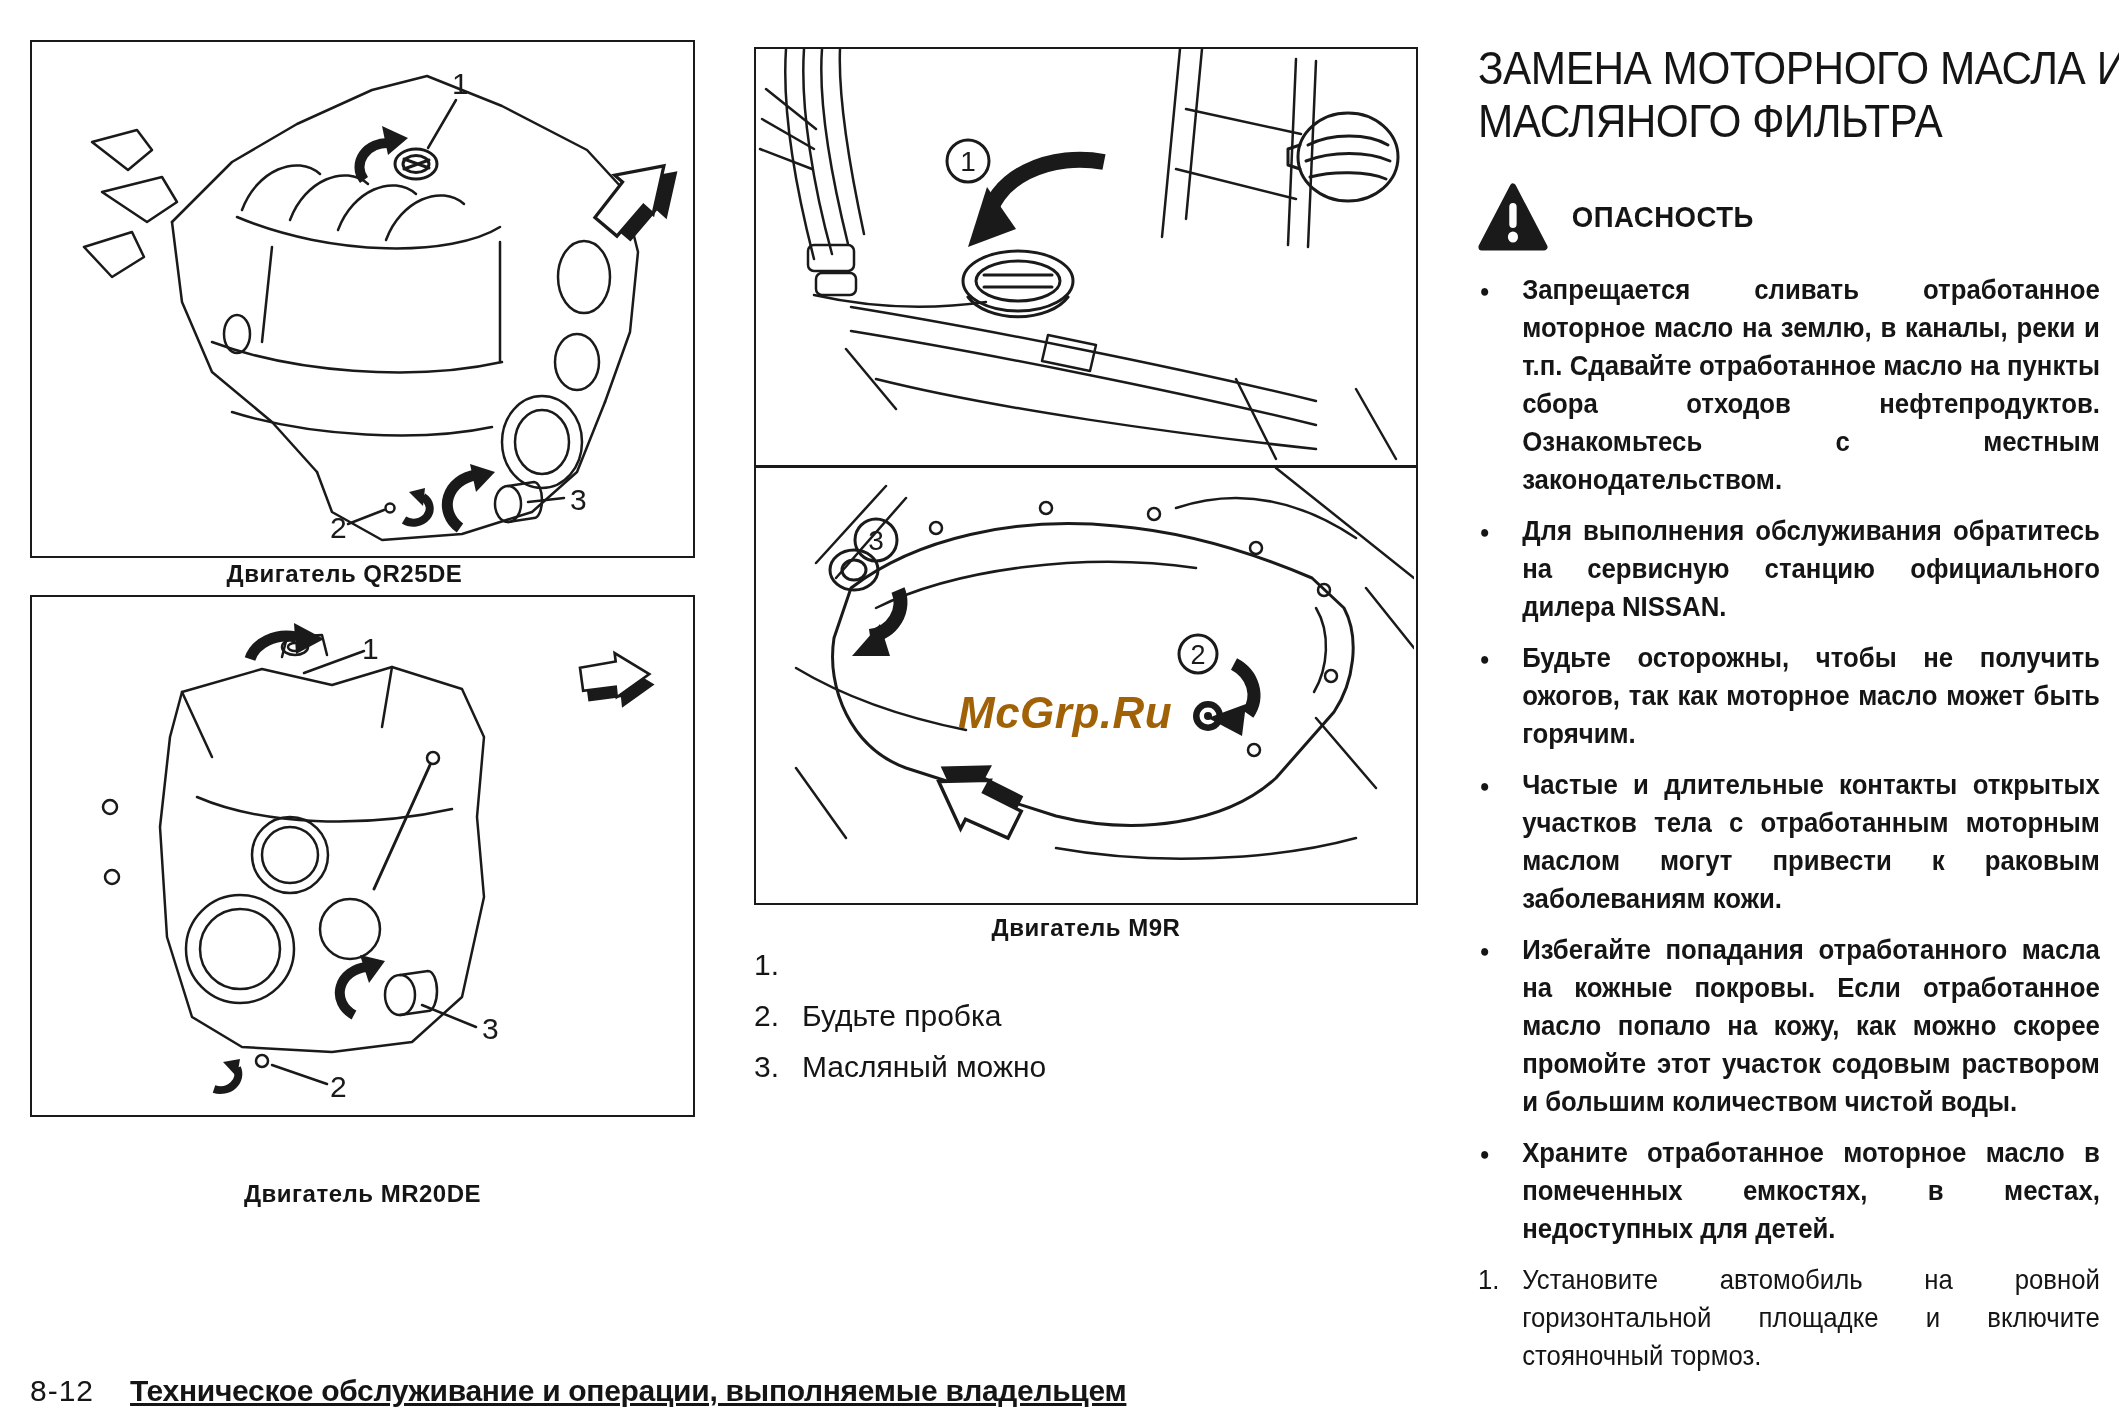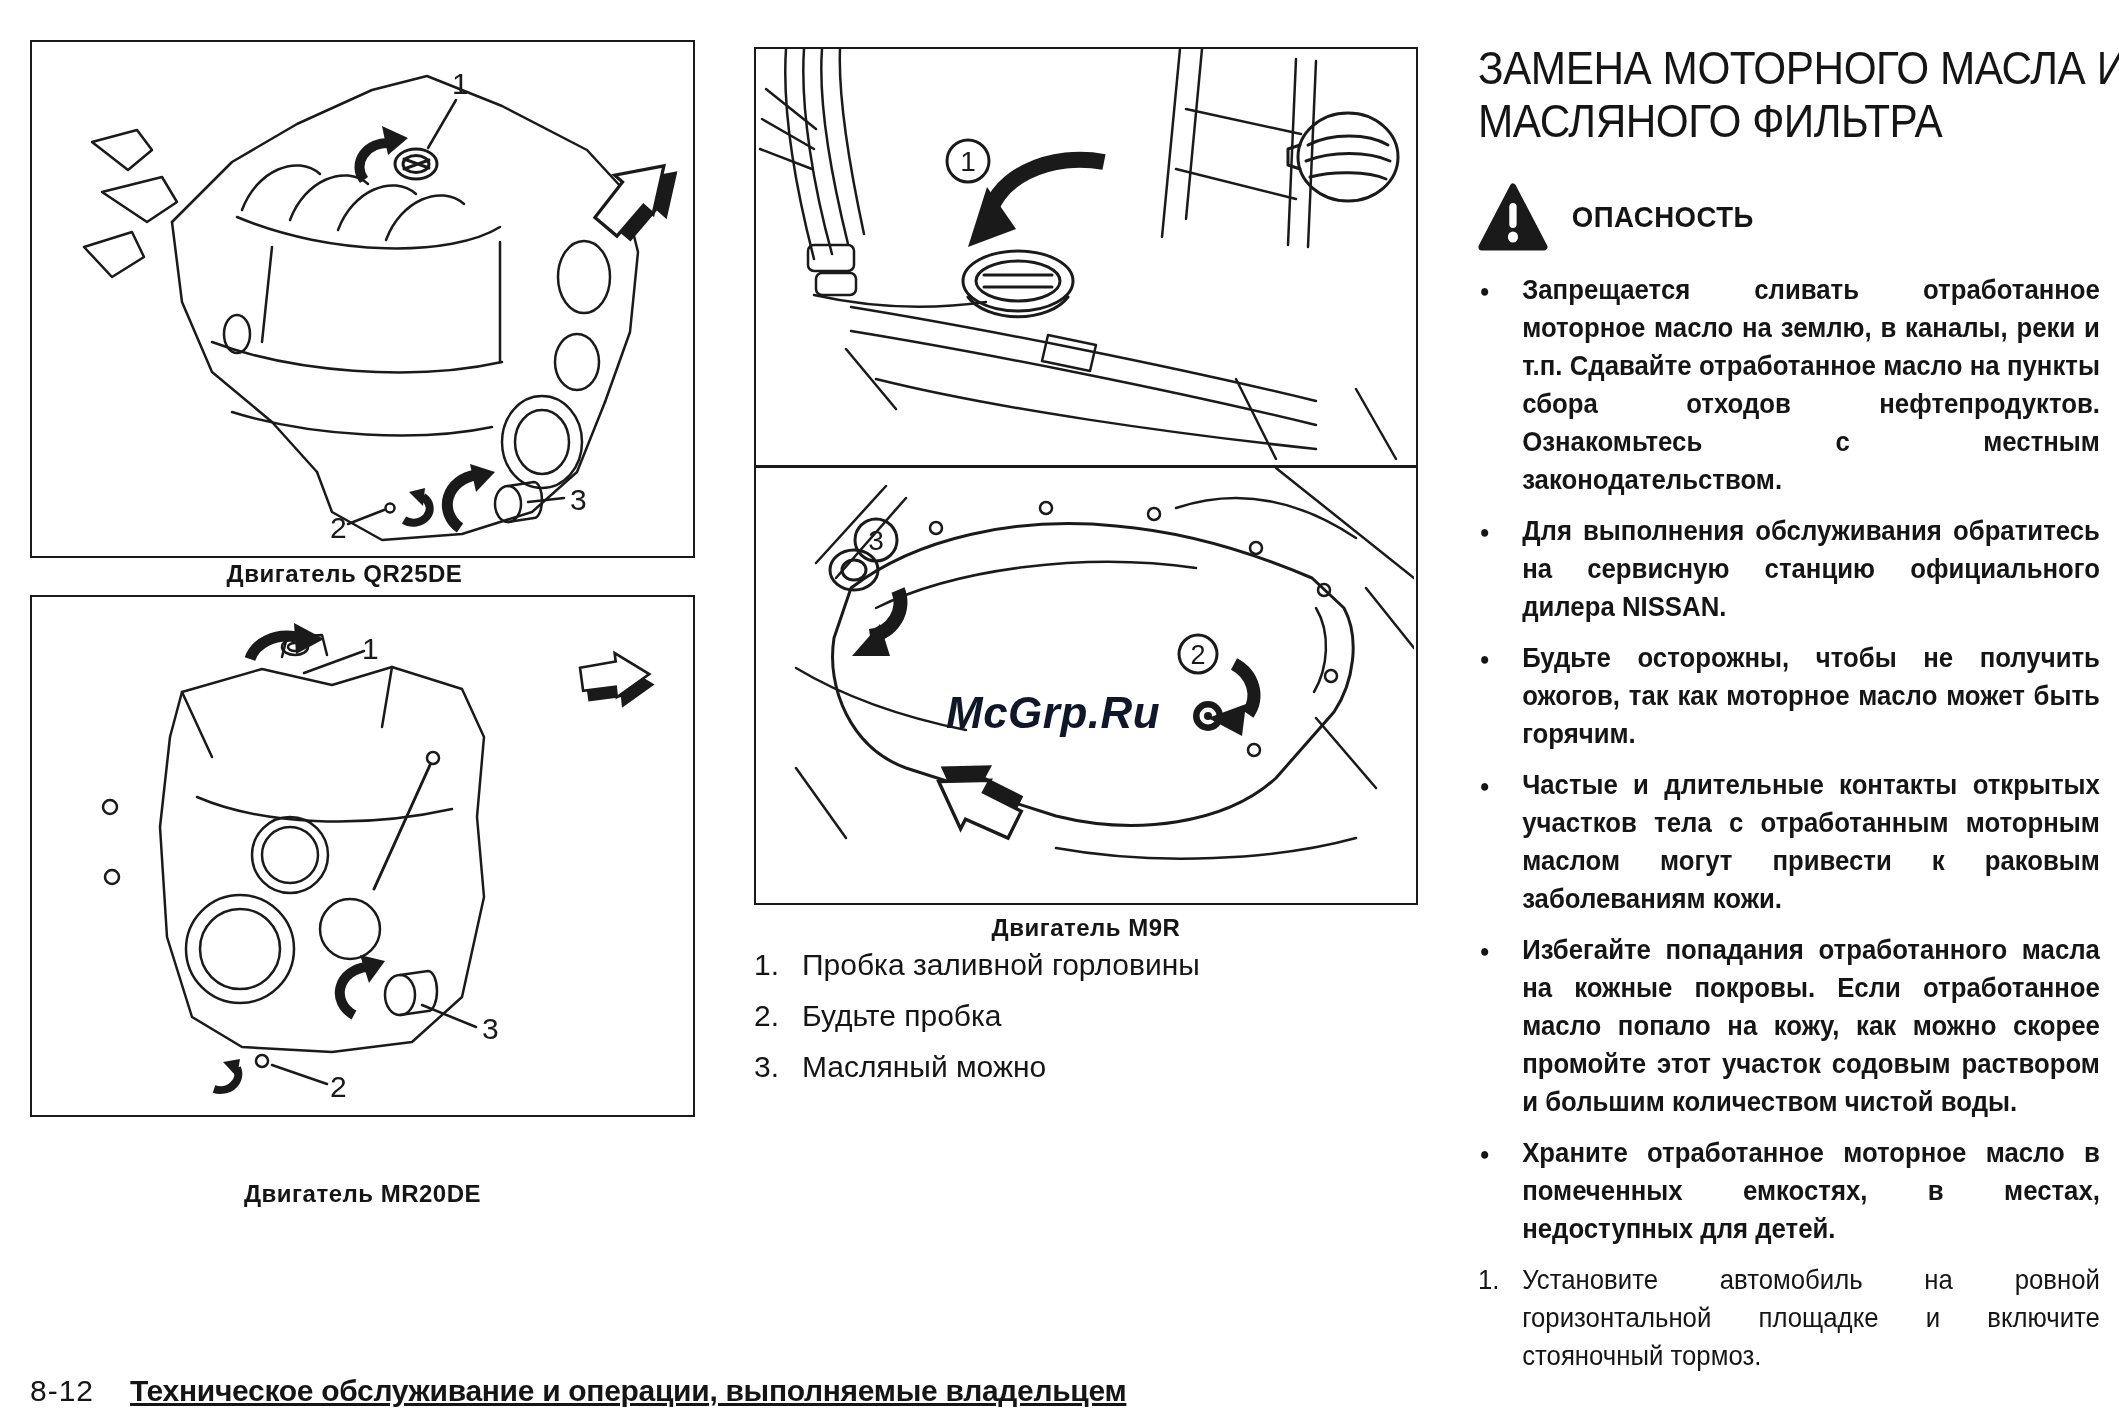--- a/index.html
+++ b/index.html
@@ -282,26 +282,25 @@
       </g>
 
       <g transform="translate(240,388) rotate(-146) scale(1.35)">
         <polygon points="2,21 36,15 35,7 68,27 37,49 36,39 5,43" fill="#1a1a1a" transform="translate(3,5)"></polygon>
         <polygon points="0,16 34,10 33,2 66,22 35,44 34,34 3,38" fill="#ffffff" stroke="#1a1a1a" stroke-width="2.5"></polygon>
       </g>
     </svg>
   </div>
   <div class="figcap" style="left:754px;top:914px;width:664px;">Двигатель M9R</div>
 
-  <div class="watermark" style="color:#0f172a;">McGrp.Ru</div>
+  <div class="watermark" style="color:#a16207;margin-left:12px;">McGrp.Ru</div>
 
   <div class="legend">
     <div class="row">
       <span class="num">1.</span>
-      <span class="lbl">Пробка заливной горловины</span>
     </div>
     <div class="row">
       <span class="num">2.</span>
       <span class="lbl">Будьте пробка</span>
     </div>
     <div class="row">
       <span class="num">3.</span>
       <span class="lbl">Масляный можно</span>
     </div>
   </div>

